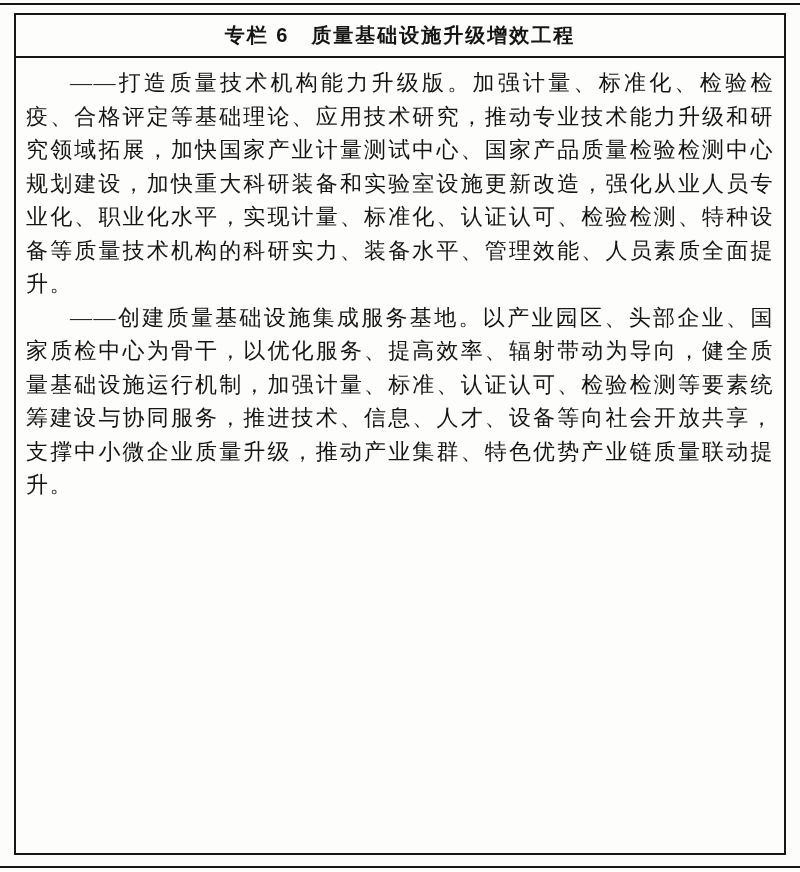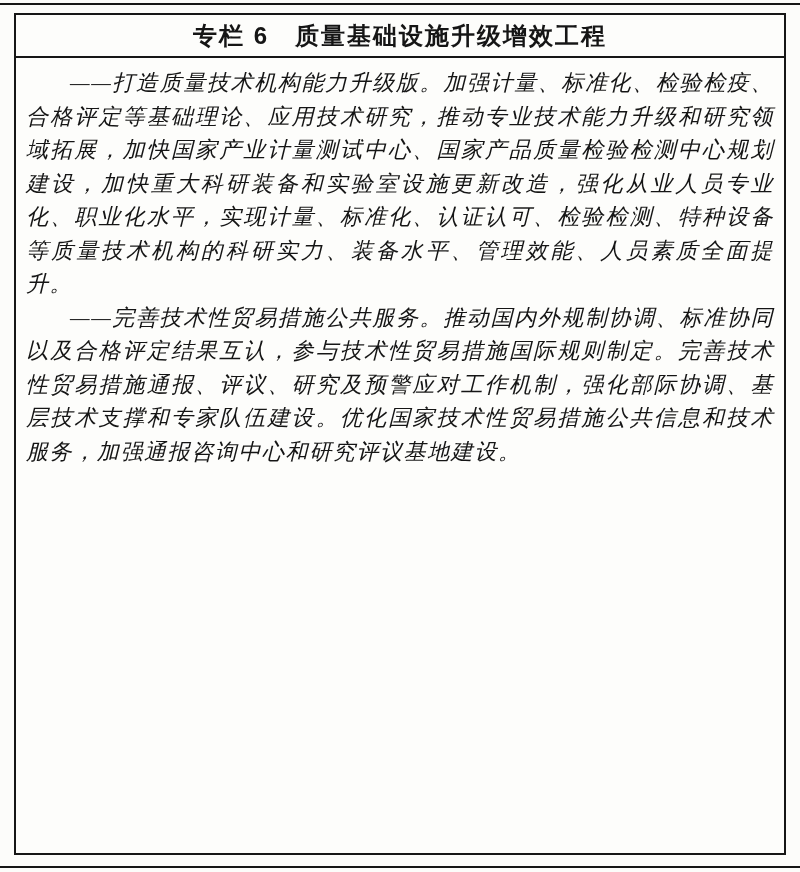--- a/index.html
+++ b/index.html
@@ -30,27 +30,26 @@
     background: #fdfdfb;
   }
   .panel-title {
     height: 43px;
     border-bottom: 2px solid #161616;
     display: flex;
     align-items: center;
     justify-content: center;
     font-family: "Liberation Sans", "DejaVu Sans", sans-serif;
     font-weight: bold;
-    font-size: 24px;
+    font-size: 20px;
     letter-spacing: 2px;
     white-space: pre;
   }
   .panel-body {
     padding: 8px 10px 0 10px;
-    font-style: italic;
   }
   .panel-body p {
     font-size: 22px;
     line-height: 33.5px;
     letter-spacing: 1.6px;
     text-align: justify;
     text-indent: 2em;
     word-break: break-all;
   }
 </style>
@@ -58,18 +57,18 @@
 <body>
 
 <div class="page">
   <div class="page-rule top"></div>
 
   <div class="panel">
     <div class="panel-title">专栏 6　质量基础设施升级增效工程</div>
 
     <div class="panel-body">
       <p>——打造质量技术机构能力升级版。加强计量、标准化、检验检疫、合格评定等基础理论、应用技术研究，推动专业技术能力升级和研究领域拓展，加快国家产业计量测试中心、国家产品质量检验检测中心规划建设，加快重大科研装备和实验室设施更新改造，强化从业人员专业化、职业化水平，实现计量、标准化、认证认可、检验检测、特种设备等质量技术机构的科研实力、装备水平、管理效能、人员素质全面提升。</p>
-      <p>——完善技术性贸易措施公共服务。推动国内外规制协调、标准协同以及合格评定结果互认，参与技术性贸易措施国际规则制定。完善技术性贸易措施通报、评议、研究及预警应对工作机制，强化部际协调、基层技术支撑和专家队伍建设。优化国家技术性贸易措施公共信息和技术服务，加强通报咨询中心和研究评议基地建设。</p>
+      <p>——创建质量基础设施集成服务基地。以产业园区、头部企业、国家质检中心为骨干，以优化服务、提高效率、辐射带动为导向，健全质量基础设施运行机制，加强计量、标准、认证认可、检验检测等要素统筹建设与协同服务，推进技术、信息、人才、设备等向社会开放共享，支撑中小微企业质量升级，推动产业集群、特色优势产业链质量联动提升。</p>
     </div>
   </div>
 
   <div class="page-rule bottom"></div>
 </div>
 
 </body></html>

